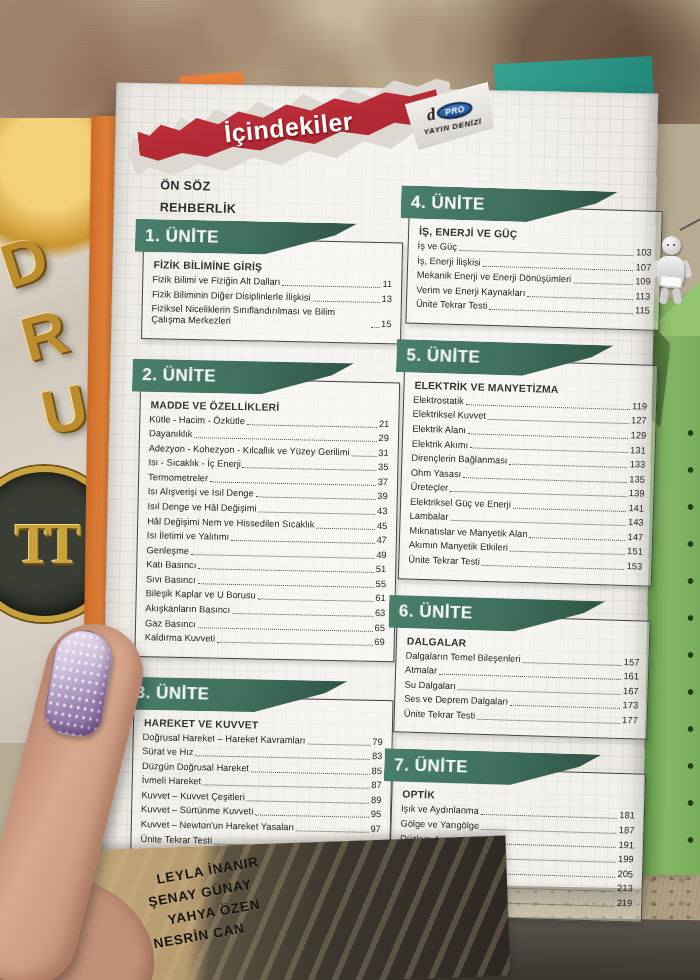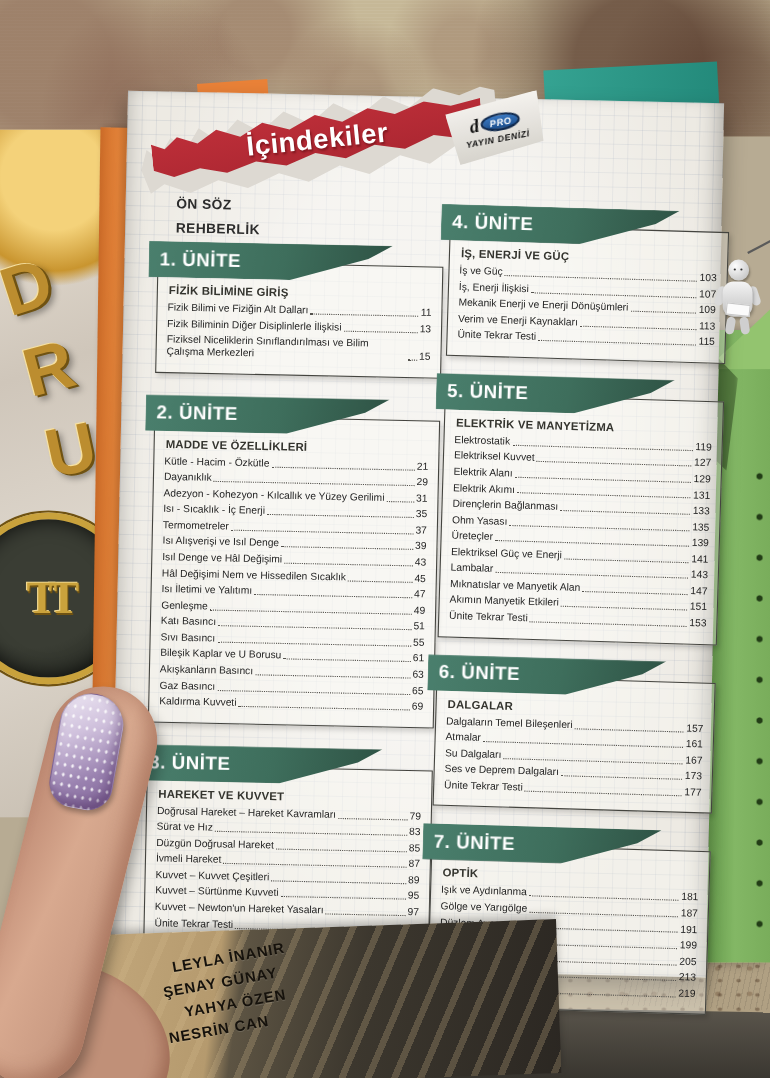--- a/index.html
+++ b/index.html
@@ -41,21 +41,21 @@
     background:radial-gradient(circle at 50% 42%, #f4d27a 0 35%, #c9952f 62%, rgba(201,149,47,0) 72%);}
   .left-book .big-letter{position:absolute;font-weight:900;font-size:62px;color:#bc8d2f;
     text-shadow:2px 2px 0 #6f5212, -1px -1px 0 #f6e0a0, 4px 5px 6px rgba(0,0,0,.35);}
   .left-book .L0{left:2px;top:108px;transform:rotate(-18deg);}
   .left-book .L1{left:22px;top:182px;transform:rotate(-15deg);}
   .left-book .L2{left:42px;top:256px;transform:rotate(-12deg);}
   .left-book .emblem-circle{position:absolute;left:-34px;top:348px;width:156px;height:156px;border-radius:50%;
     background:radial-gradient(circle at 40% 30%, #3a3d34 0 55%, #1f221c 100%);
     border:6px solid #c9a23c;box-shadow:0 0 0 2px #6f5212, inset 0 0 18px rgba(0,0,0,.8);
     display:flex;align-items:center;justify-content:center;}
-  .left-book .emblem-letter{font-family:"Liberation Serif",serif;font-weight:700;font-size:42px;
+  .left-book .emblem-letter{font-family:"Liberation Serif",serif;font-weight:700;font-size:56px;
     letter-spacing:-8px;color:#caa23c;text-shadow:1px 2px 0 #6f5212, -1px -1px 0 #f0d78e;}
 
   .orange-spine{position:absolute;left:86px;top:116px;width:36px;height:762px;z-index:2;transform:rotate(.8deg);
     background:linear-gradient(90deg,#c96a28,#f08a3c 45%,#db7830);
     box-shadow:3px 0 6px rgba(60,30,10,.35);}
 
   
   .page{position:absolute;left:108px;top:88px;width:542px;height:795px;z-index:3;transform:rotate(1.2deg);
     background-color:var(--page-paper,#edeae3);
     background-image:

